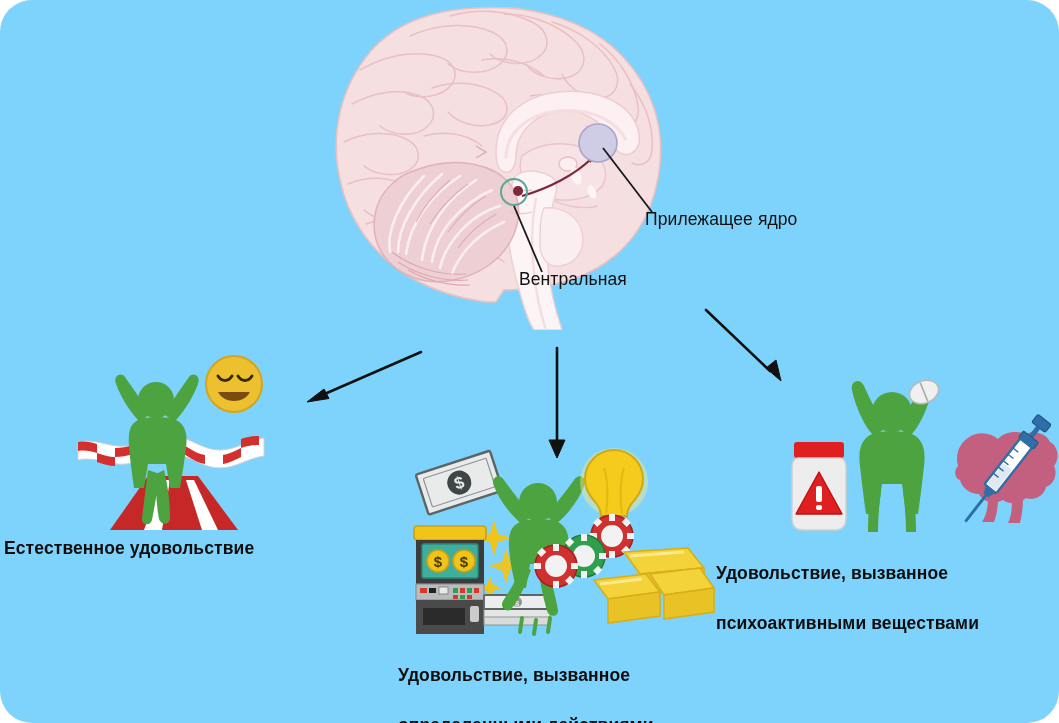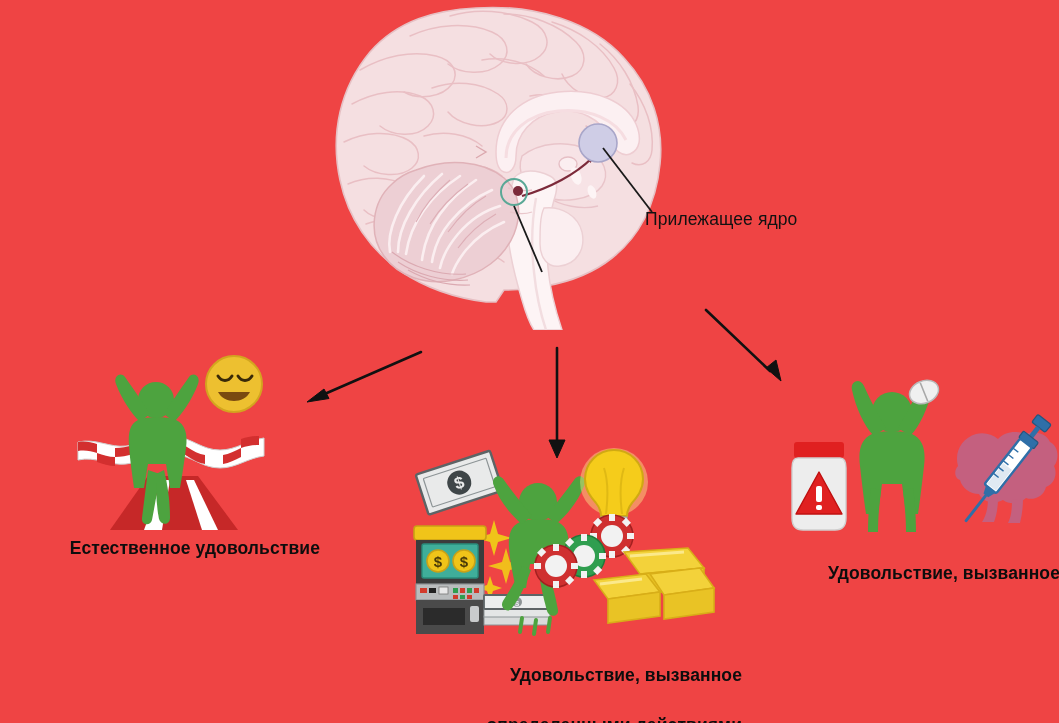--- a/index.html
+++ b/index.html
@@ -8,22 +8,23 @@
     background: #ffffff;
   }
   body {
     font-family: "Liberation Sans", sans-serif;
     -webkit-font-smoothing: antialiased;
   }
   #stage {
     position: relative;
     width: 1059px;
     height: 723px;
-    background: #ef4444;
+    background: #7dd3fc;
     overflow: hidden;
+    border-radius: 32px;
   }
   .abs { position: absolute; }
 
   
   #brain-figure {
     left: 300px;
     top: 0px;
     width: 420px;
     height: 330px;
   }
@@ -57,21 +58,21 @@
     pointer-events: none;
   }
 
   
   .branch-caption {
     font-family: "Liberation Sans", sans-serif;
     font-weight: bold;
     font-size: 17.5px;
     color: #0d0d0d;
     line-height: 1.42;
-    text-align: right;
+    text-align: left;
     letter-spacing: 0.1px;
     white-space: pre-line;
   }
   #caption-natural   { left: 4px;   top: 536px; width: 316px; }
   #caption-behaviour { left: 398px; top: 638px; width: 344px; }
   #caption-substance { left: 716px; top: 536px; width: 344px; }
 
   
   #icons-natural   { left: 52px;  top: 352px; width: 240px; height: 180px; }
   #icons-behaviour { left: 398px; top: 440px; width: 312px; height: 195px; }
@@ -211,20 +212,21 @@
       <g stroke="#1a1a1a" stroke-width="1.8" fill="none">
         <path d="M303 148 L352 212"></path>
         <path d="M214 206 L242 272"></path>
       </g>
     </svg>
   </div>
 
   <div id="label-nucleus-accumbens" class="abs callout-label">Прилежащее ядро</div>
 
   <div id="label-vta" class="abs callout-label">
+    <div>Вентральная</div>
   </div>
 
   <svg id="arrows-layer" class="abs" viewBox="0 0 1059 723" xmlns="http://www.w3.org/2000/svg">
     <g stroke="#111111" fill="#111111">
 
       <g>
         <line x1="421" y1="352" x2="320" y2="396" stroke-width="2.6" stroke-linecap="round"></line>
         <path d="M307 402 l22 -3.5 l-5 -9.5 Z"></path>
       </g>
 
@@ -490,15 +492,16 @@
 
   <div id="caption-natural" class="abs branch-caption">Естественное удовольствие</div>
 
   <div id="caption-behaviour" class="abs branch-caption">
     <div>Удовольствие, вызванное</div>
     <div>определенными действиями</div>
   </div>
 
   <div id="caption-substance" class="abs branch-caption">
     <div>Удовольствие, вызванное</div>
+    <div>психоактивными веществами</div>
   </div>
 
 </div>
 
 </body></html>

